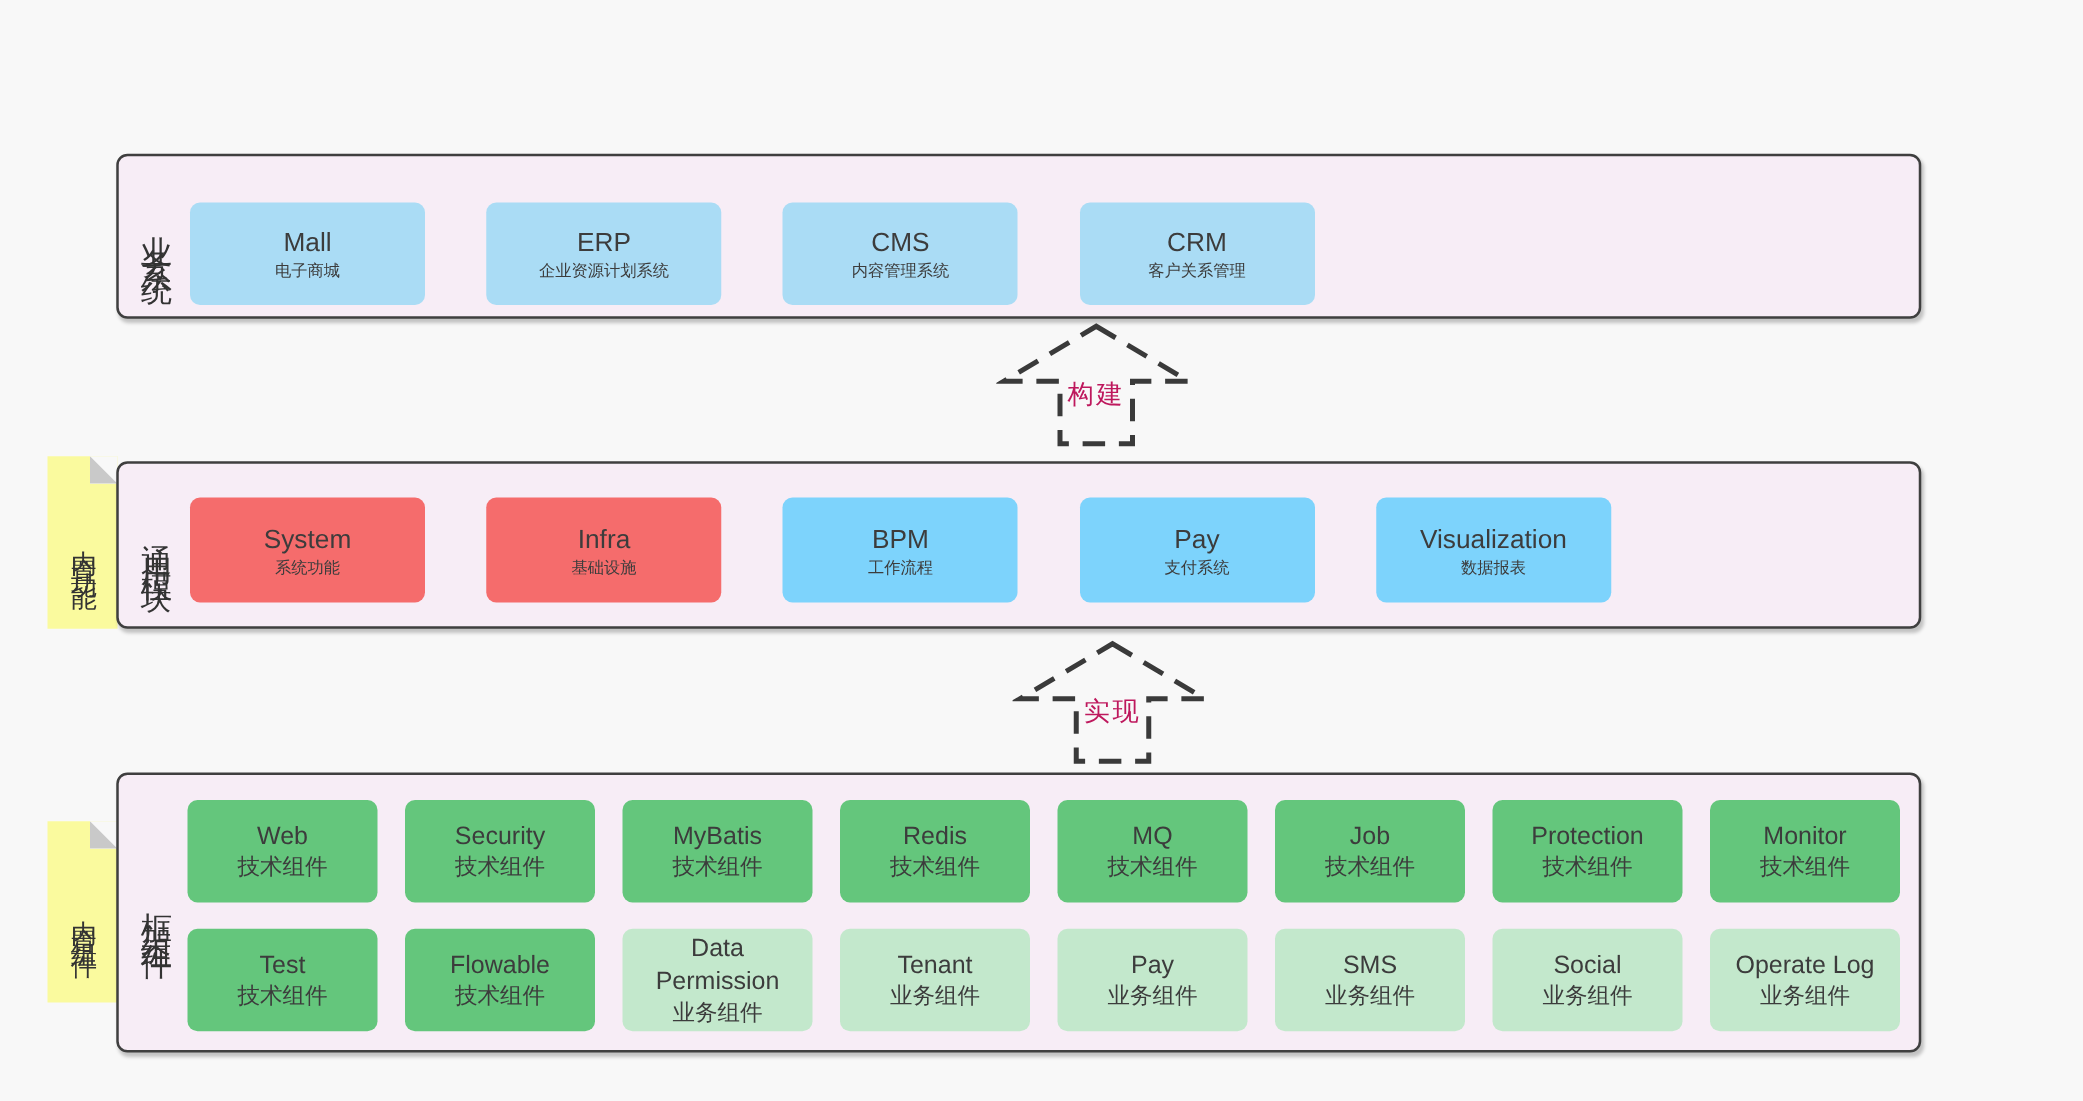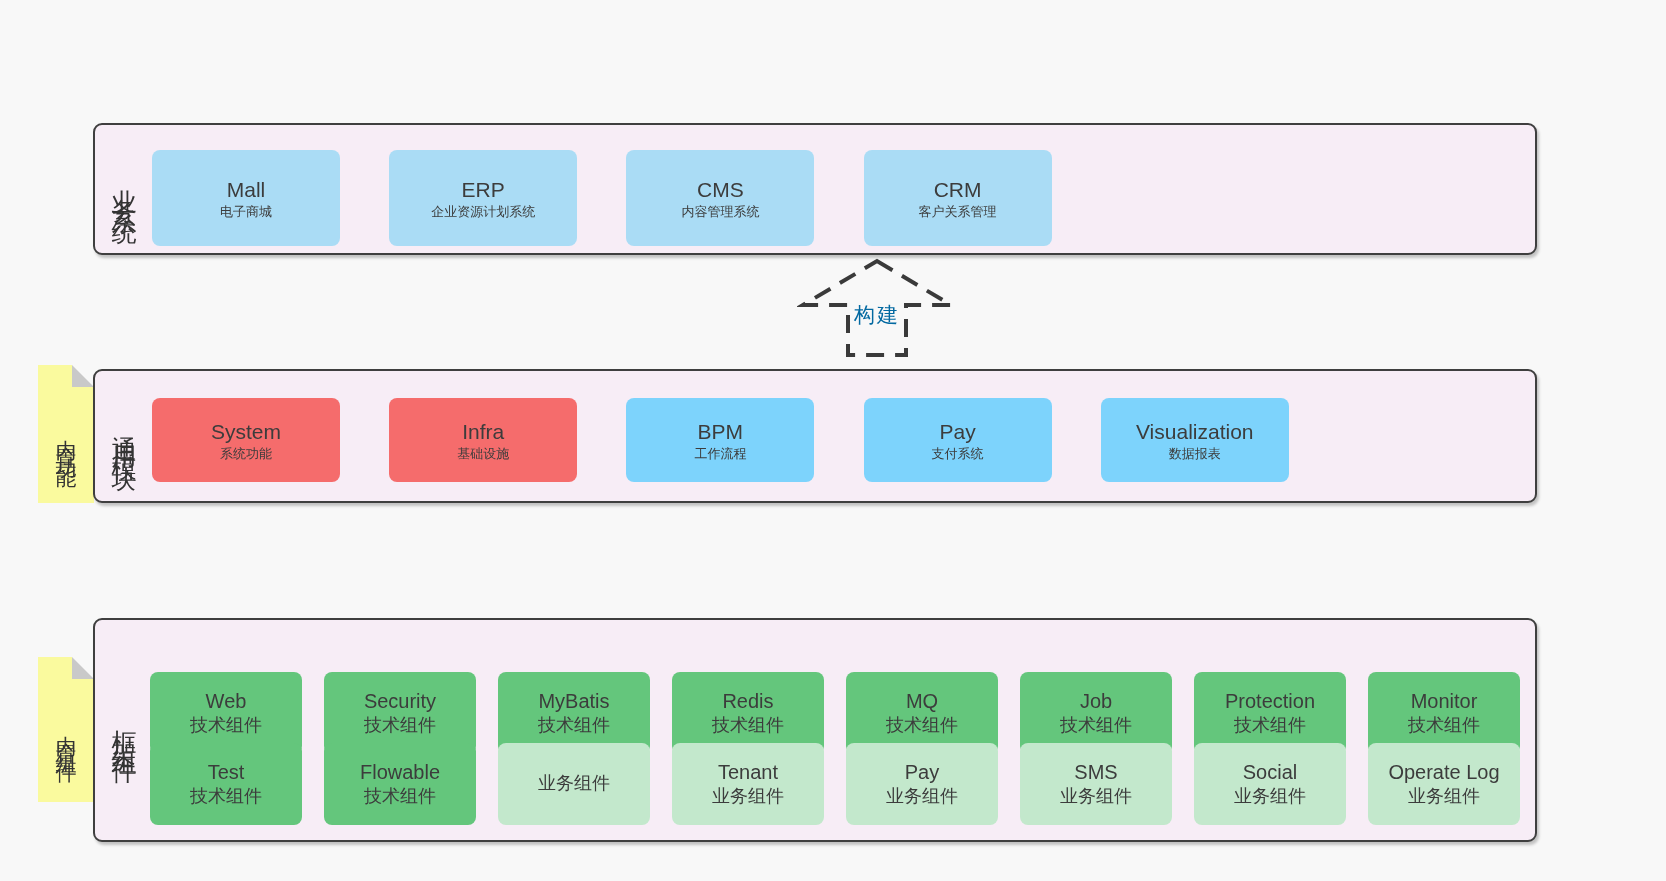--- a/index.html
+++ b/index.html
@@ -66,46 +66,46 @@
   .ibox .bdesc{font-size:13px;}
   .c-blue{background:#aadcf5;}
   .c-red{background:#f56c6c;}
   .c-pink{background:#7dd3fc;}
   .c-green{background:#64c67c;}
   .c-lgreen{background:#c3e8cc;}
 
   
   #band1{top:123px;height:132px;}
   #band1 .boxrow{top:25px;grid-template-columns:repeat(6,188px);padding:0 9px 0 57px;}
-  #band1 .ibox{height:96px;}
+  #band1 .ibox{height:82px;margin-top:12px;}
 
   
   #band2{top:369px;height:134px;}
   #band2 .boxrow{top:27px;grid-template-columns:repeat(6,188px);padding:0 9px 0 57px;}
   #band2 .ibox{height:84px;}
   #note1{top:365px;height:138px;}
 
   
   #band3{top:618px;height:224px;}
   #band3 .boxrow{grid-template-columns:repeat(8,152px);padding:0 15px 0 55px;}
-  #band3 .row1{top:20px;margin-top:32px;}
+  #band3 .row1{top:20px;}
   #band3 .row2{top:123px;}
   #band3 .ibox{height:82px;}
   #band3 .bname{font-size:20px;}
   #band3 .bdesc{font-size:18px;}
   #note2{top:657px;height:145px;}
 
   
   .arrow{position:absolute;width:160px;height:100px;}
   .arrow svg{position:absolute;inset:0;}
   .arrow-label{
     position:absolute;left:50%;top:57%;
     transform:translate(-50%,-50%);
     background:#f8f8f8;
-    font-size:21px;color:#0369a1;
+    font-size:21px;color:#be185d;
     padding:1px 3px;letter-spacing:2px;white-space:nowrap;
   }
   #arrow1{left:797px;top:258px;}
   #arrow2{left:810px;top:512px;}
 </style>
 </head>
 <body>
 
 <div class="stage">
 
@@ -161,20 +161,26 @@
         <div class="bname">Pay</div>
         <div class="bdesc">支付系统</div>
       </div>
       <div class="ibox c-pink">
         <div class="bname">Visualization</div>
         <div class="bdesc">数据报表</div>
       </div>
     </div>
   </div>
 
+  <div class="arrow" id="arrow2">
+    <svg viewBox="0 0 160 100">
+      <polygon points="80,3 154,47 109,47 109,97 51,97 51,47 6,47" fill="none" stroke="#3a3a3a" stroke-width="4" stroke-dasharray="18 11"></polygon>
+    </svg>
+    <div class="arrow-label">实现</div>
+  </div>
 
   <div class="note" id="note2">
     <div class="note-fold"></div>
     <div class="note-label">内置组件</div>
   </div>
   <div class="band" id="band3">
     <div class="band-label">框架组件</div>
 
     <div class="boxrow row1">
       <div class="ibox c-green">
@@ -214,20 +220,21 @@
     <div class="boxrow row2">
       <div class="ibox c-green">
         <div class="bname">Test</div>
         <div class="bdesc">技术组件</div>
       </div>
       <div class="ibox c-green">
         <div class="bname">Flowable</div>
         <div class="bdesc">技术组件</div>
       </div>
       <div class="ibox c-lgreen">
+        <div class="bname">Data Permission</div>
         <div class="bdesc">业务组件</div>
       </div>
       <div class="ibox c-lgreen">
         <div class="bname">Tenant</div>
         <div class="bdesc">业务组件</div>
       </div>
       <div class="ibox c-lgreen">
         <div class="bname">Pay</div>
         <div class="bdesc">业务组件</div>
       </div>

